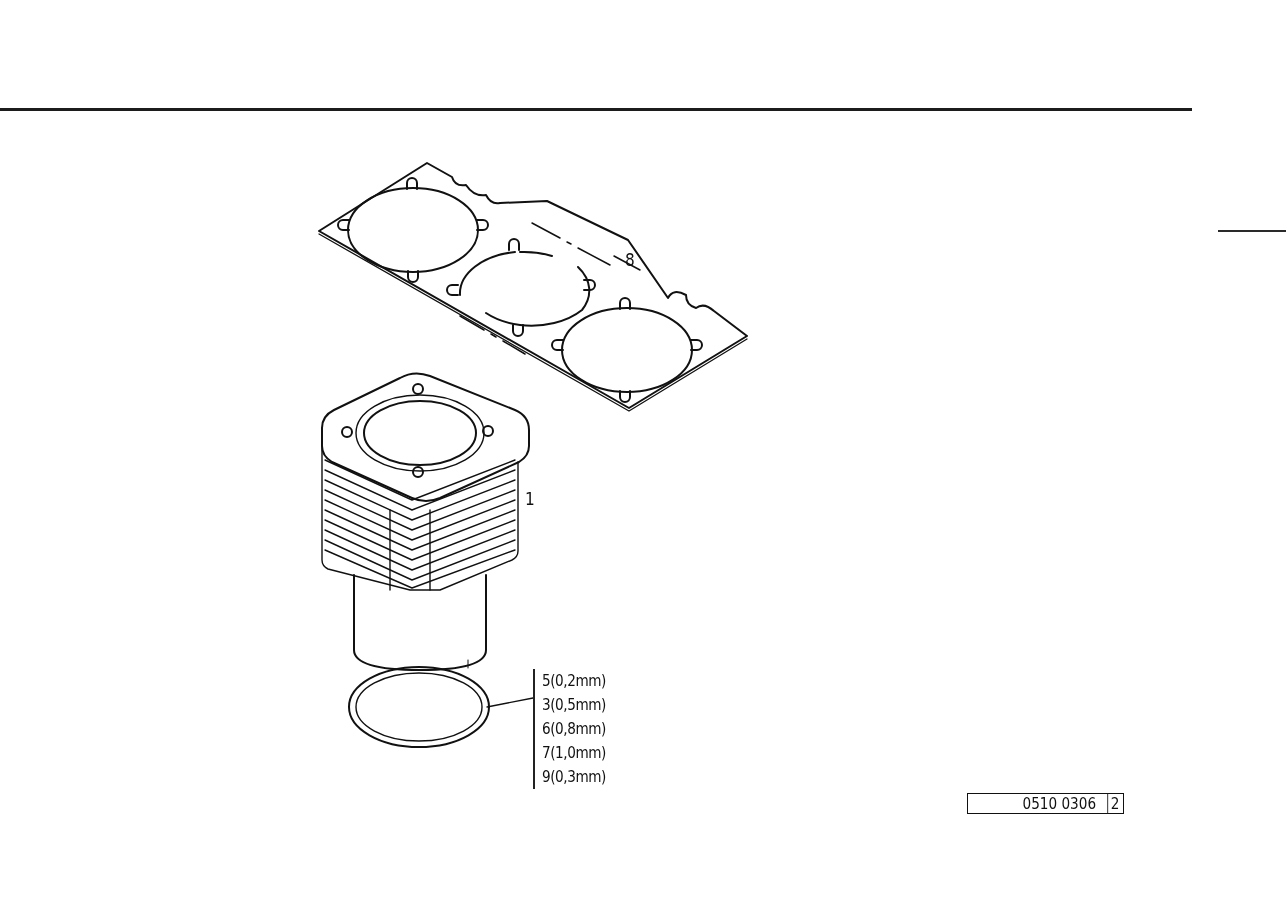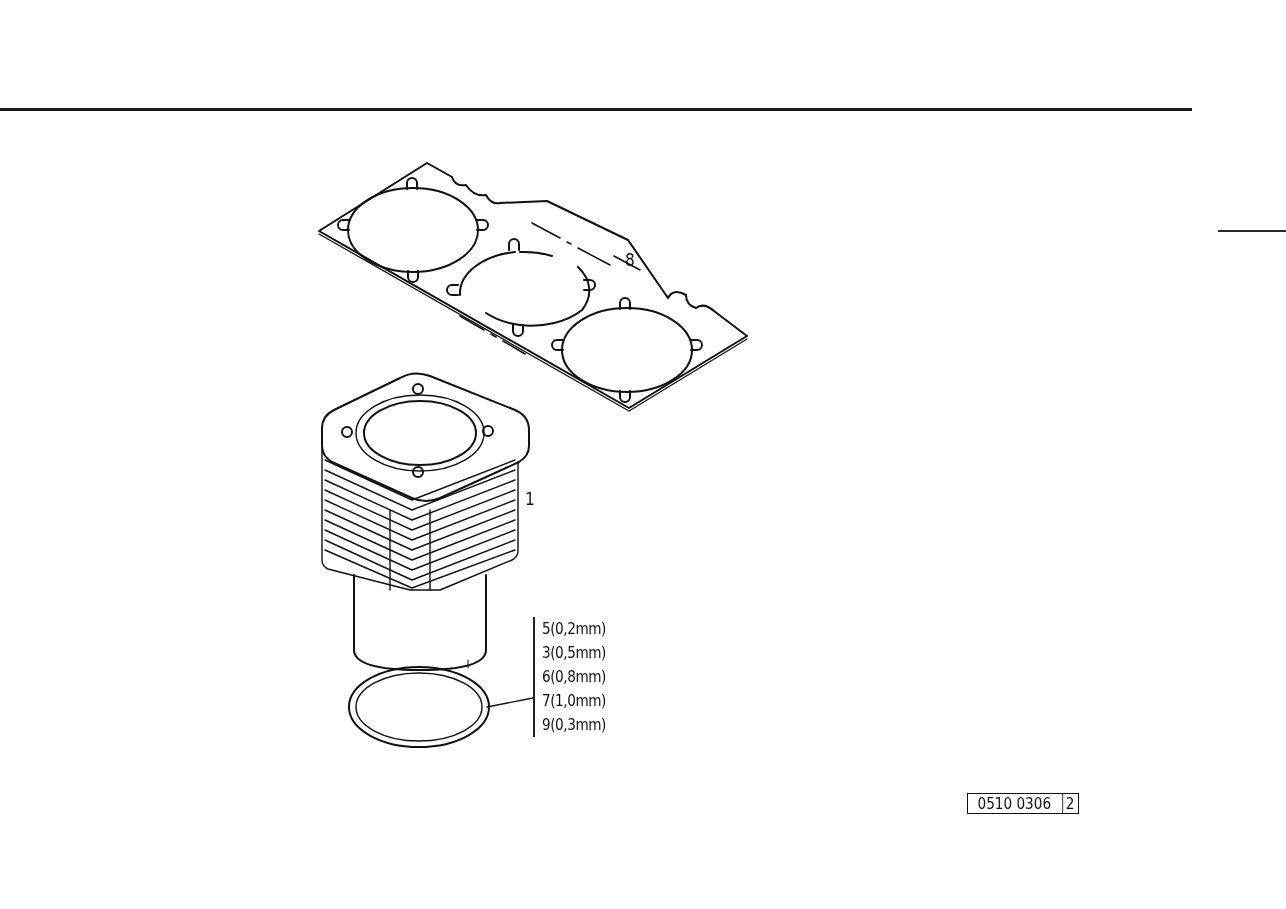--- a/index.html
+++ b/index.html
@@ -1,23 +1,23 @@
 <!DOCTYPE html>
 <html><head>
 <meta charset="utf-8">
 <style>
   html, body { margin:0; padding:0; background:#ffffff; }
   body { width:1286px; height:909px; position:relative; overflow:hidden; font-family:"Liberation Sans", sans-serif; }
   .rule-top { position:absolute; left:0; top:108px; width:1192px; height:3px; background:#1c1c1c; }
   .tab-marker { position:absolute; left:1218px; top:230px; width:68px; height:2px; background:#2a2a2a; }
   svg.drawing { position:absolute; left:0; top:0; }
   .callout { position:absolute; font-family:"DejaVu Sans Condensed","DejaVu Sans", sans-serif; color:#111; font-size:17px; line-height:1; }
-  .shim-list { position:absolute; left:533px; top:617px; border-left:2px solid #222; padding-left:7px; }
+  .shim-list { position:absolute; left:533px; top:669px; border-left:2px solid #222; padding-left:7px; }
   .shim-list div { font-family:"DejaVu Sans", sans-serif; font-size:16px; line-height:24px; color:#111; letter-spacing:-0.5px; transform:scaleX(0.85); transform-origin:left center; white-space:nowrap; }
-  .ref-box { position:absolute; left:967px; top:793px; display:flex; border:1.5px solid #111; height:19px; }
+  .ref-box { position:absolute; left:967px; top:793px; display:flex; border:1.5px solid #111; height:19px;padding-left:45px; }
   .ref-box span { font-family:"DejaVu Sans", sans-serif; font-size:16px; line-height:19px; color:#111; padding:0 3px; transform:scaleX(0.85); display:inline-block; }
   .ref-box .sep { border-left:1.5px solid #111; }
 </style>
 </head>
 <body>
 
 <div class="rule-top"></div>
 <div class="tab-marker"></div>
 
 <svg class="drawing" width="1286" height="909" viewBox="0 0 1286 909" fill="none" stroke="#111" stroke-width="2" stroke-linejoin="round" stroke-linecap="round">

